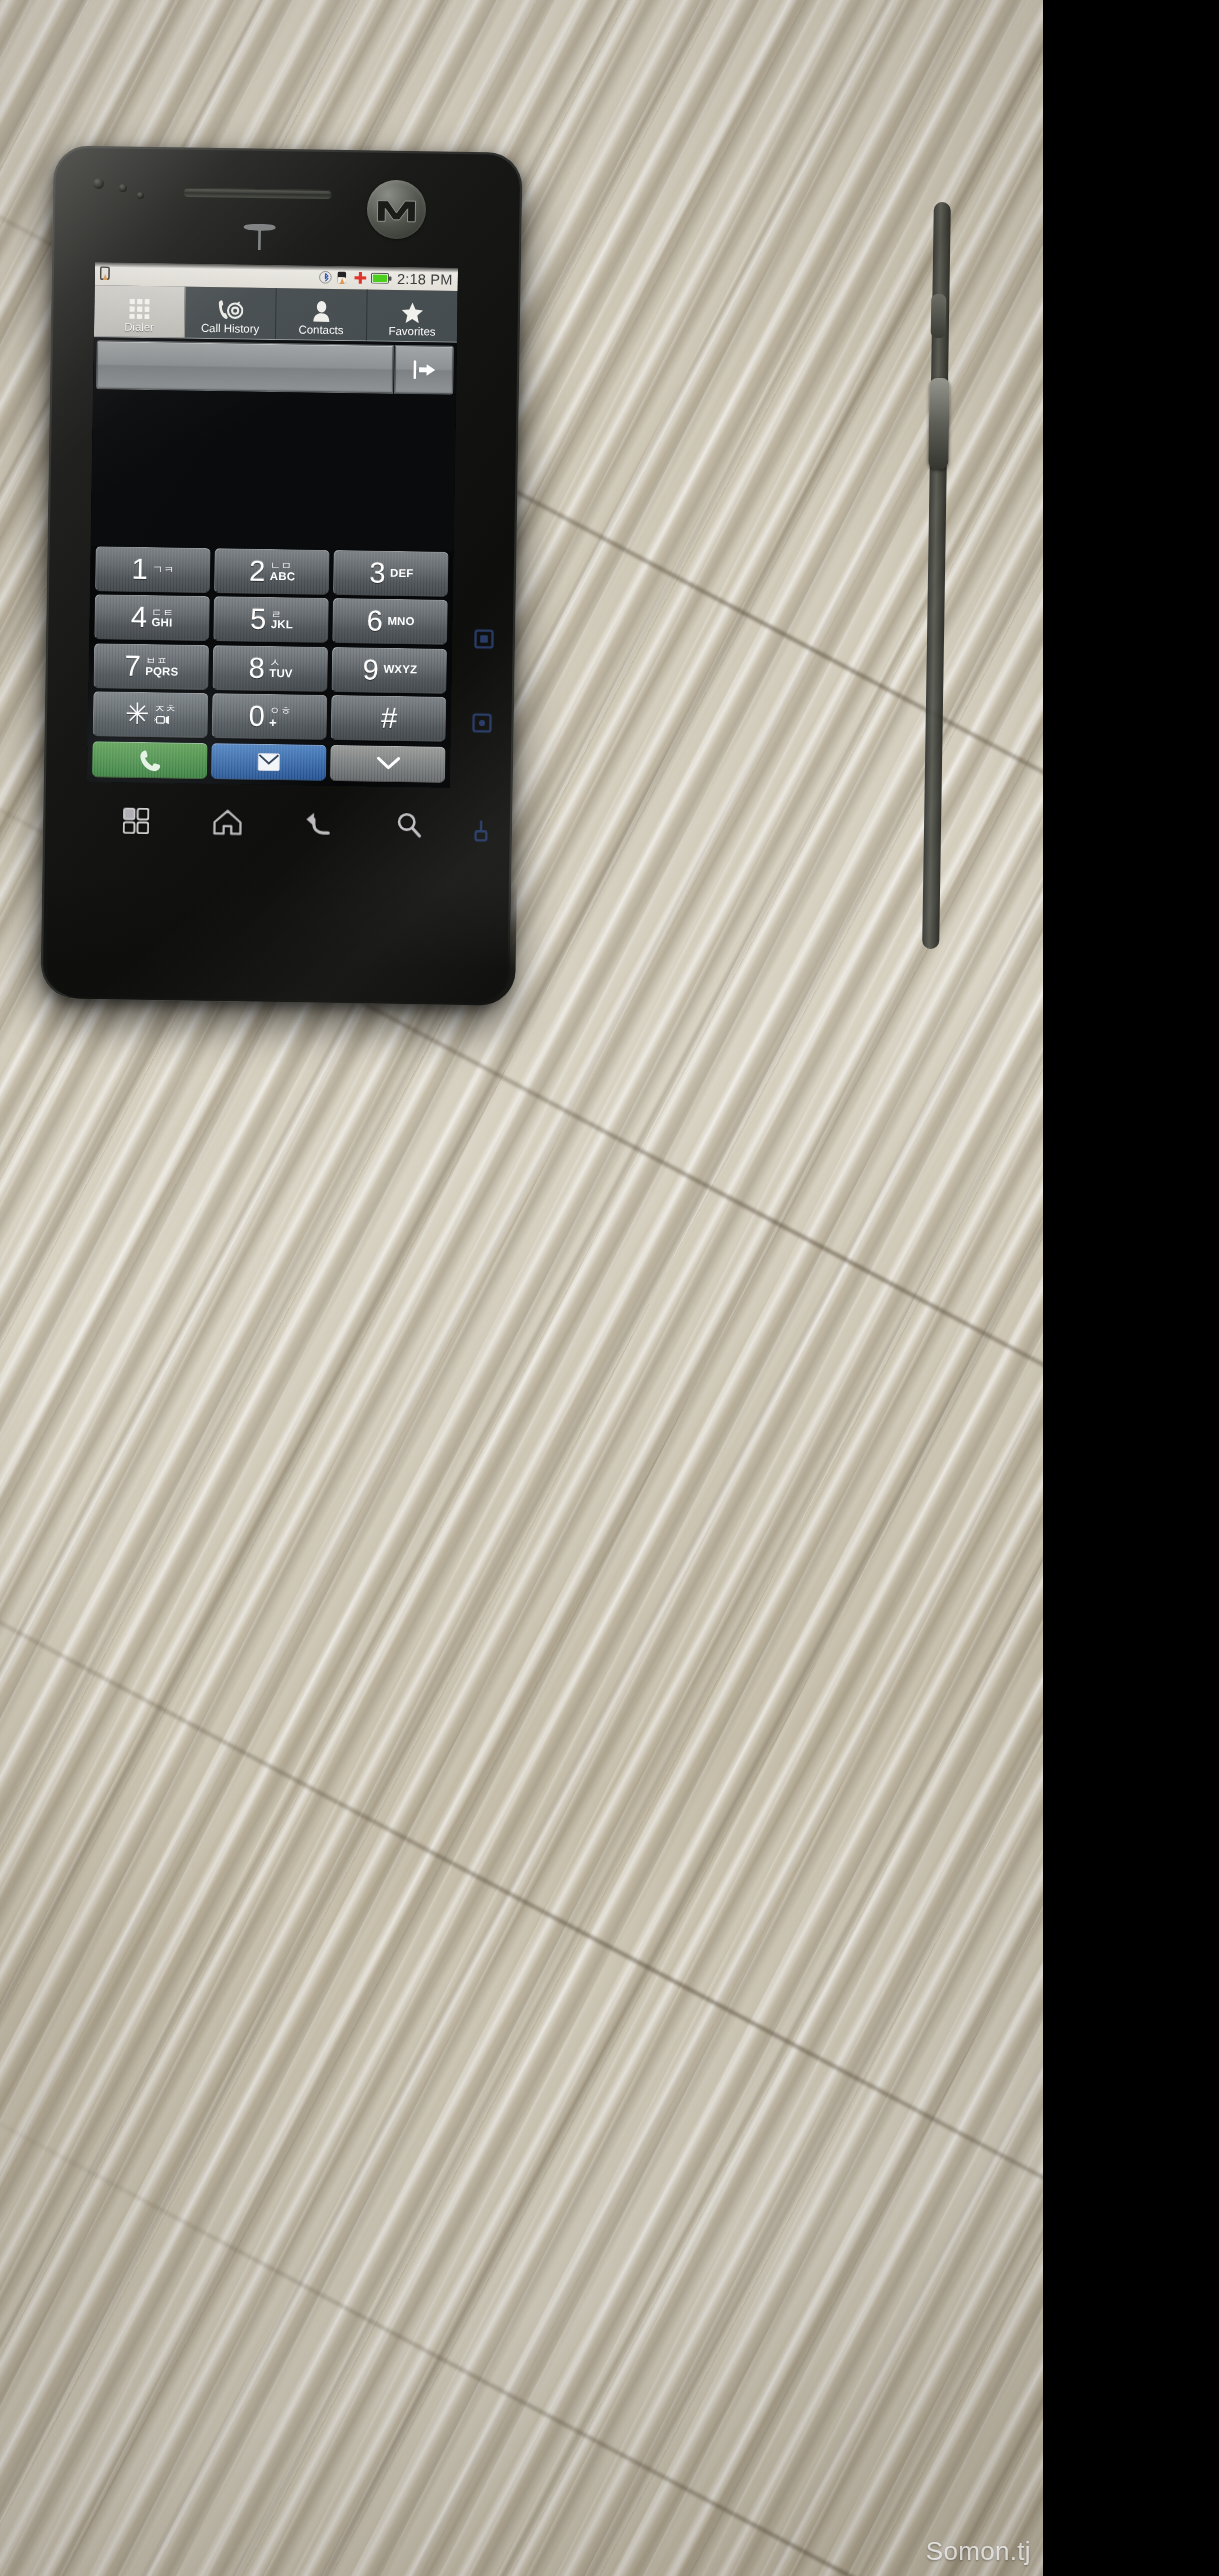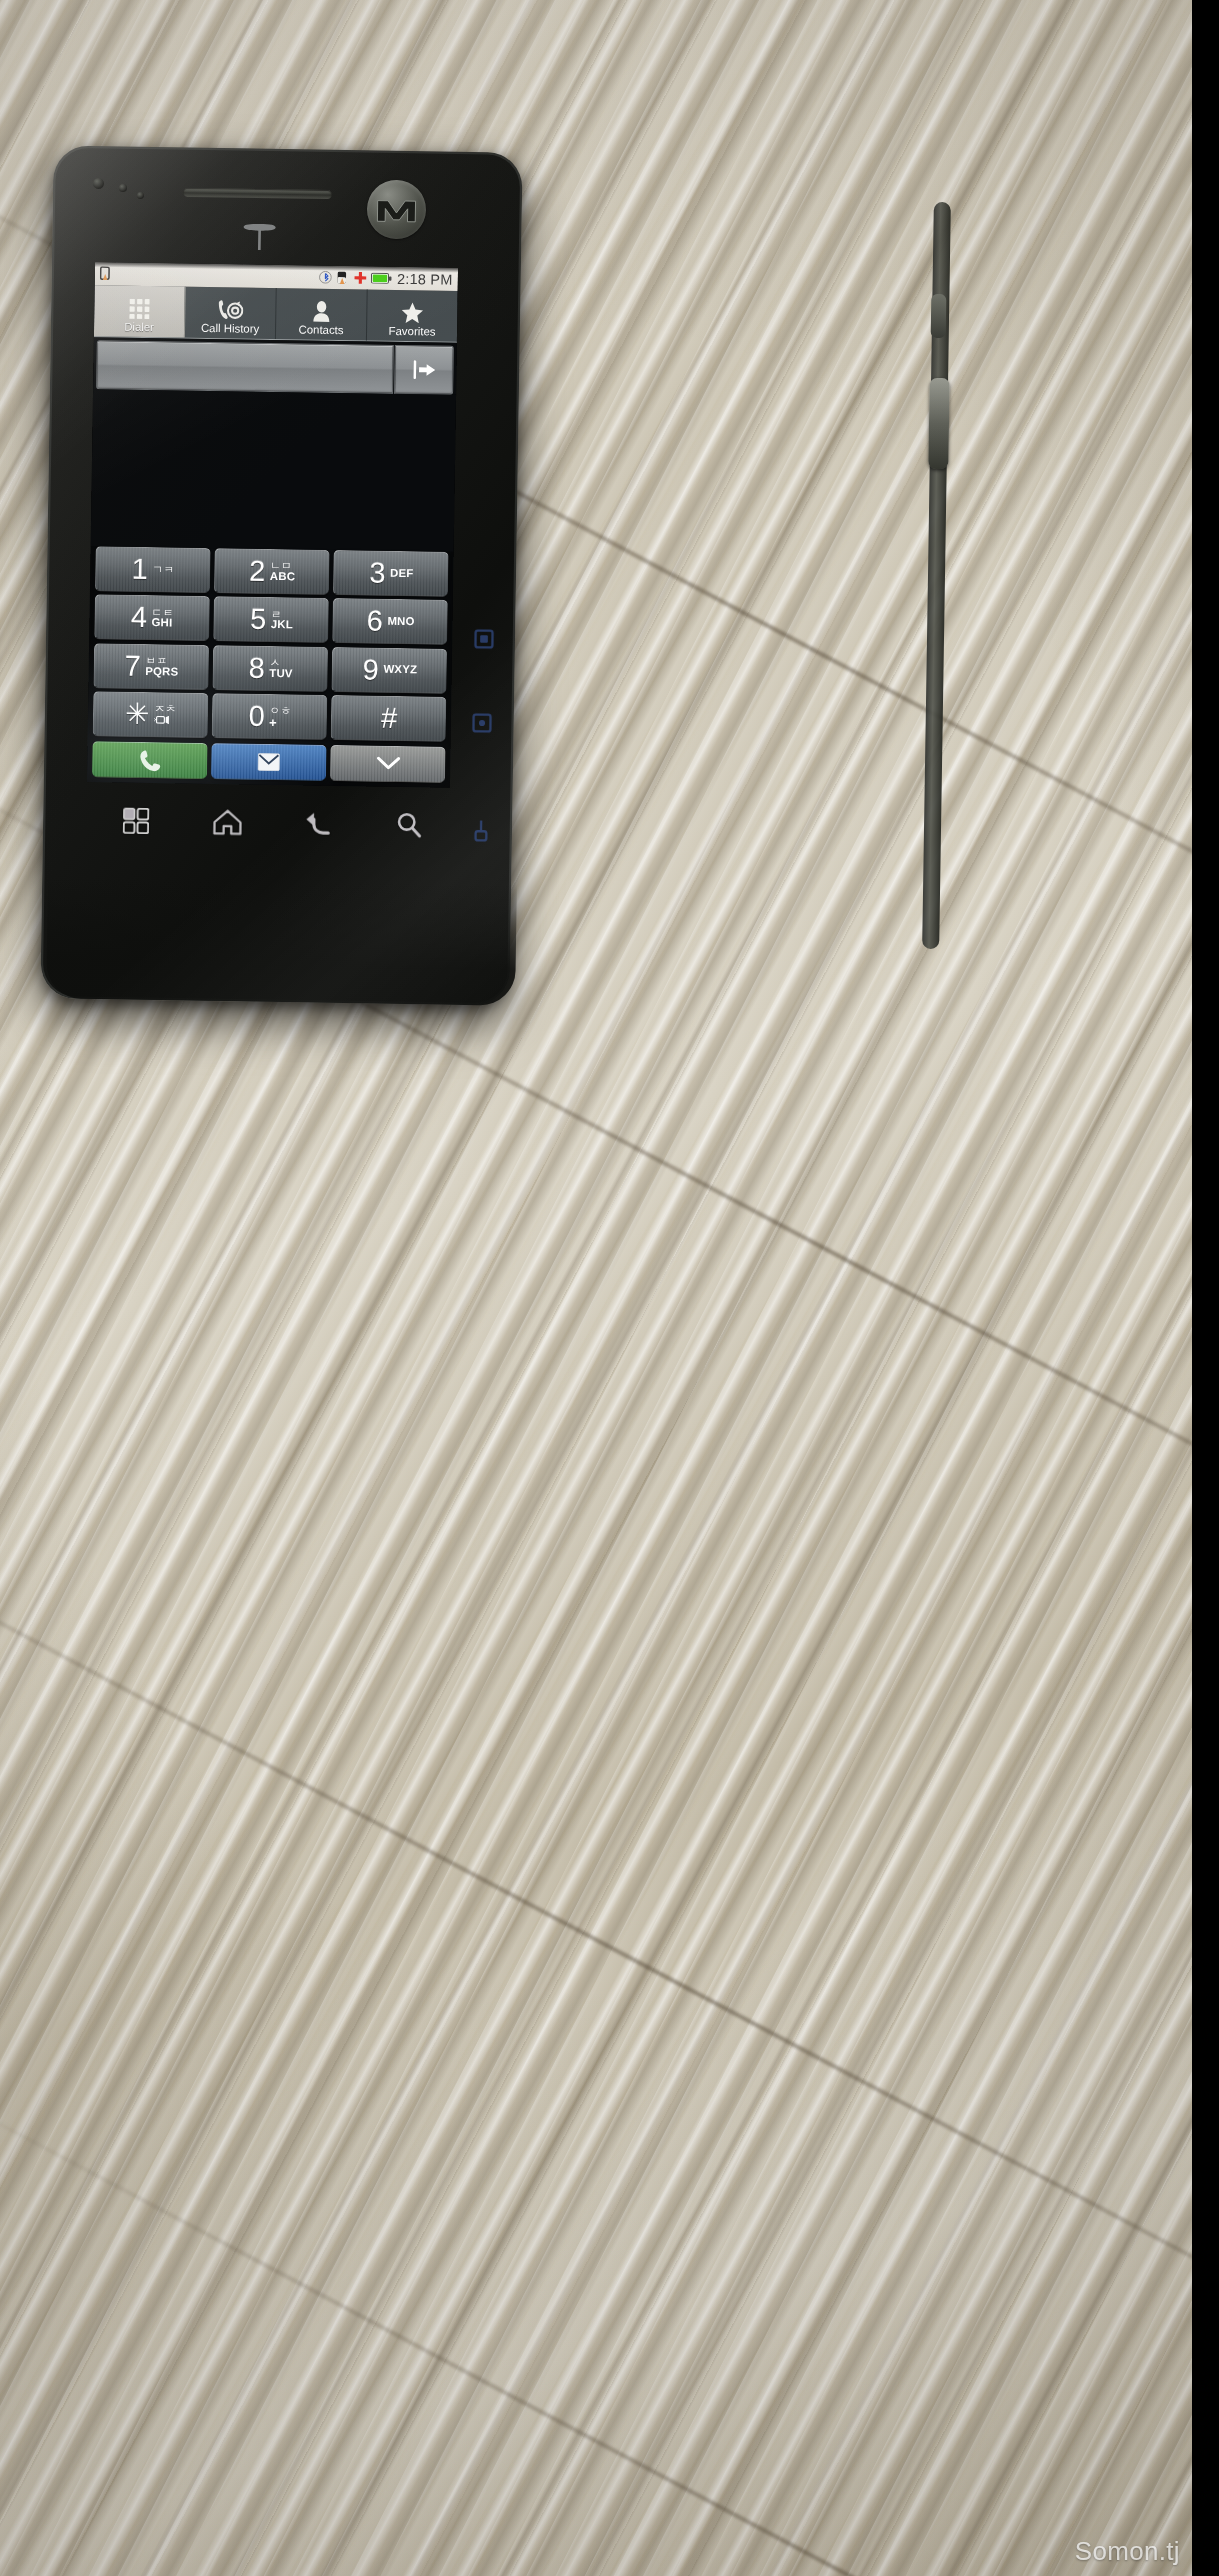--- a/index.html
+++ b/index.html
@@ -7,21 +7,21 @@
   html, body {
     width: 1219px; height: 2576px;
     overflow: hidden;
     font-family: "Liberation Sans", sans-serif;
     background: #000;
   }
 
   
   #scene {
     position: relative;
-    width: 1192px; height: 2576px;
+    width: 1043px; height: 2576px;
     overflow: hidden;
     background: #c2410c;
   }
   .wood-base {
     position: absolute; inset: 0;
     background:
       repeating-linear-gradient(118deg,
         rgba(255,255,255,0.00) 0px,
         rgba(255,255,255,0.55) 6.9px,
         rgba(186,176,156,0.55) 15.2px,

